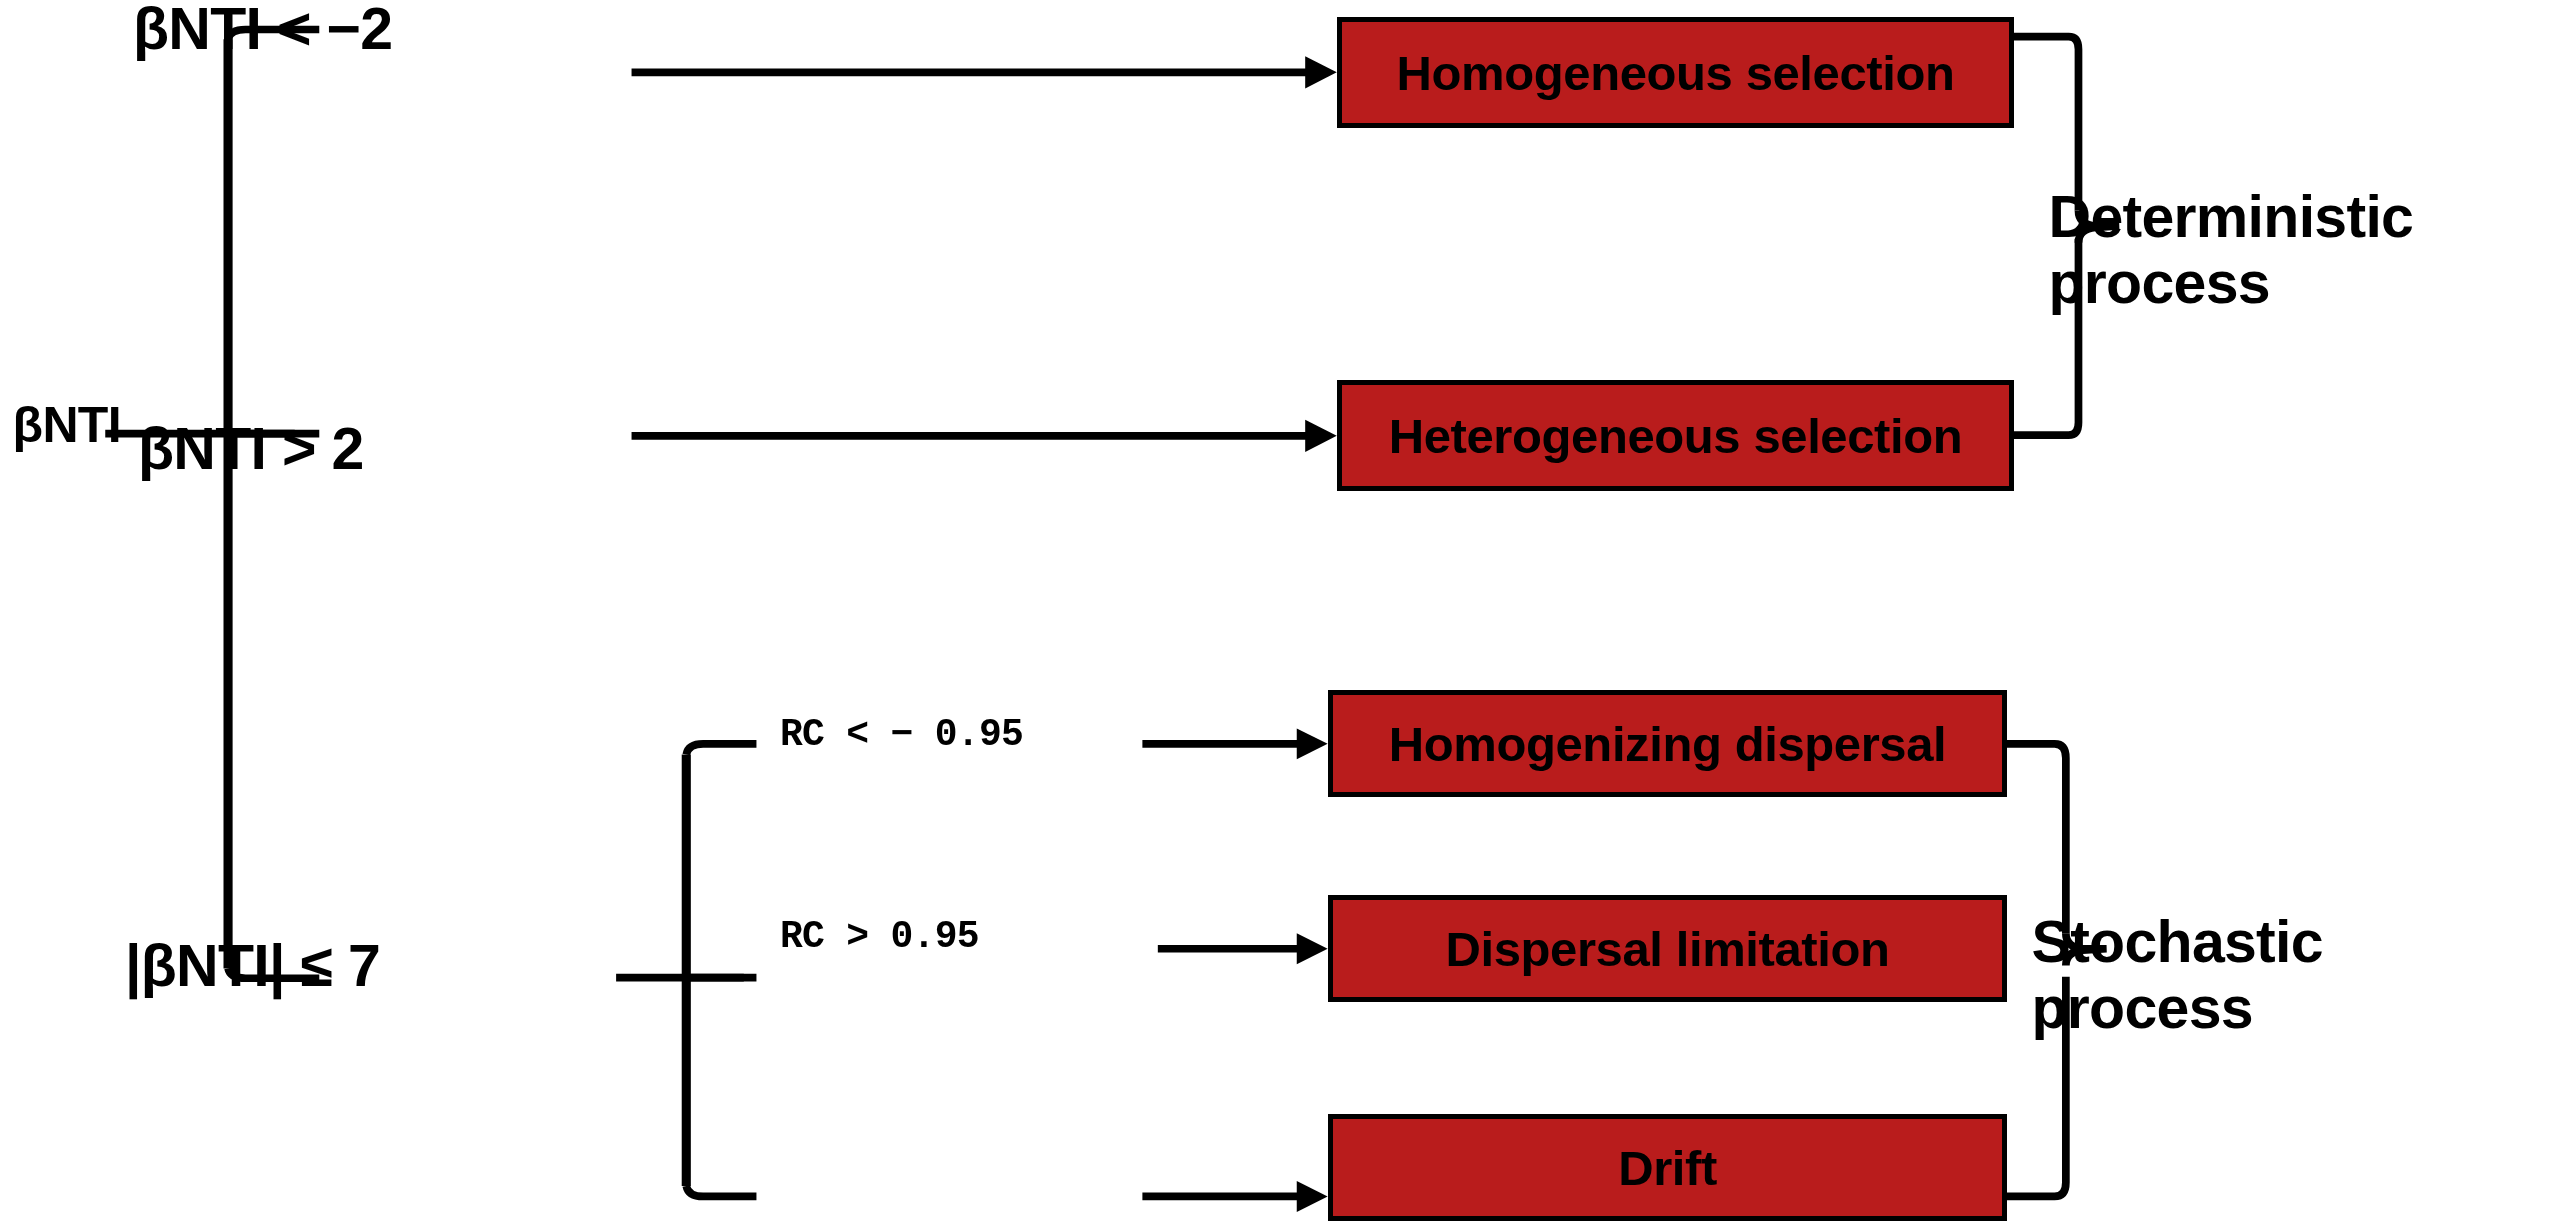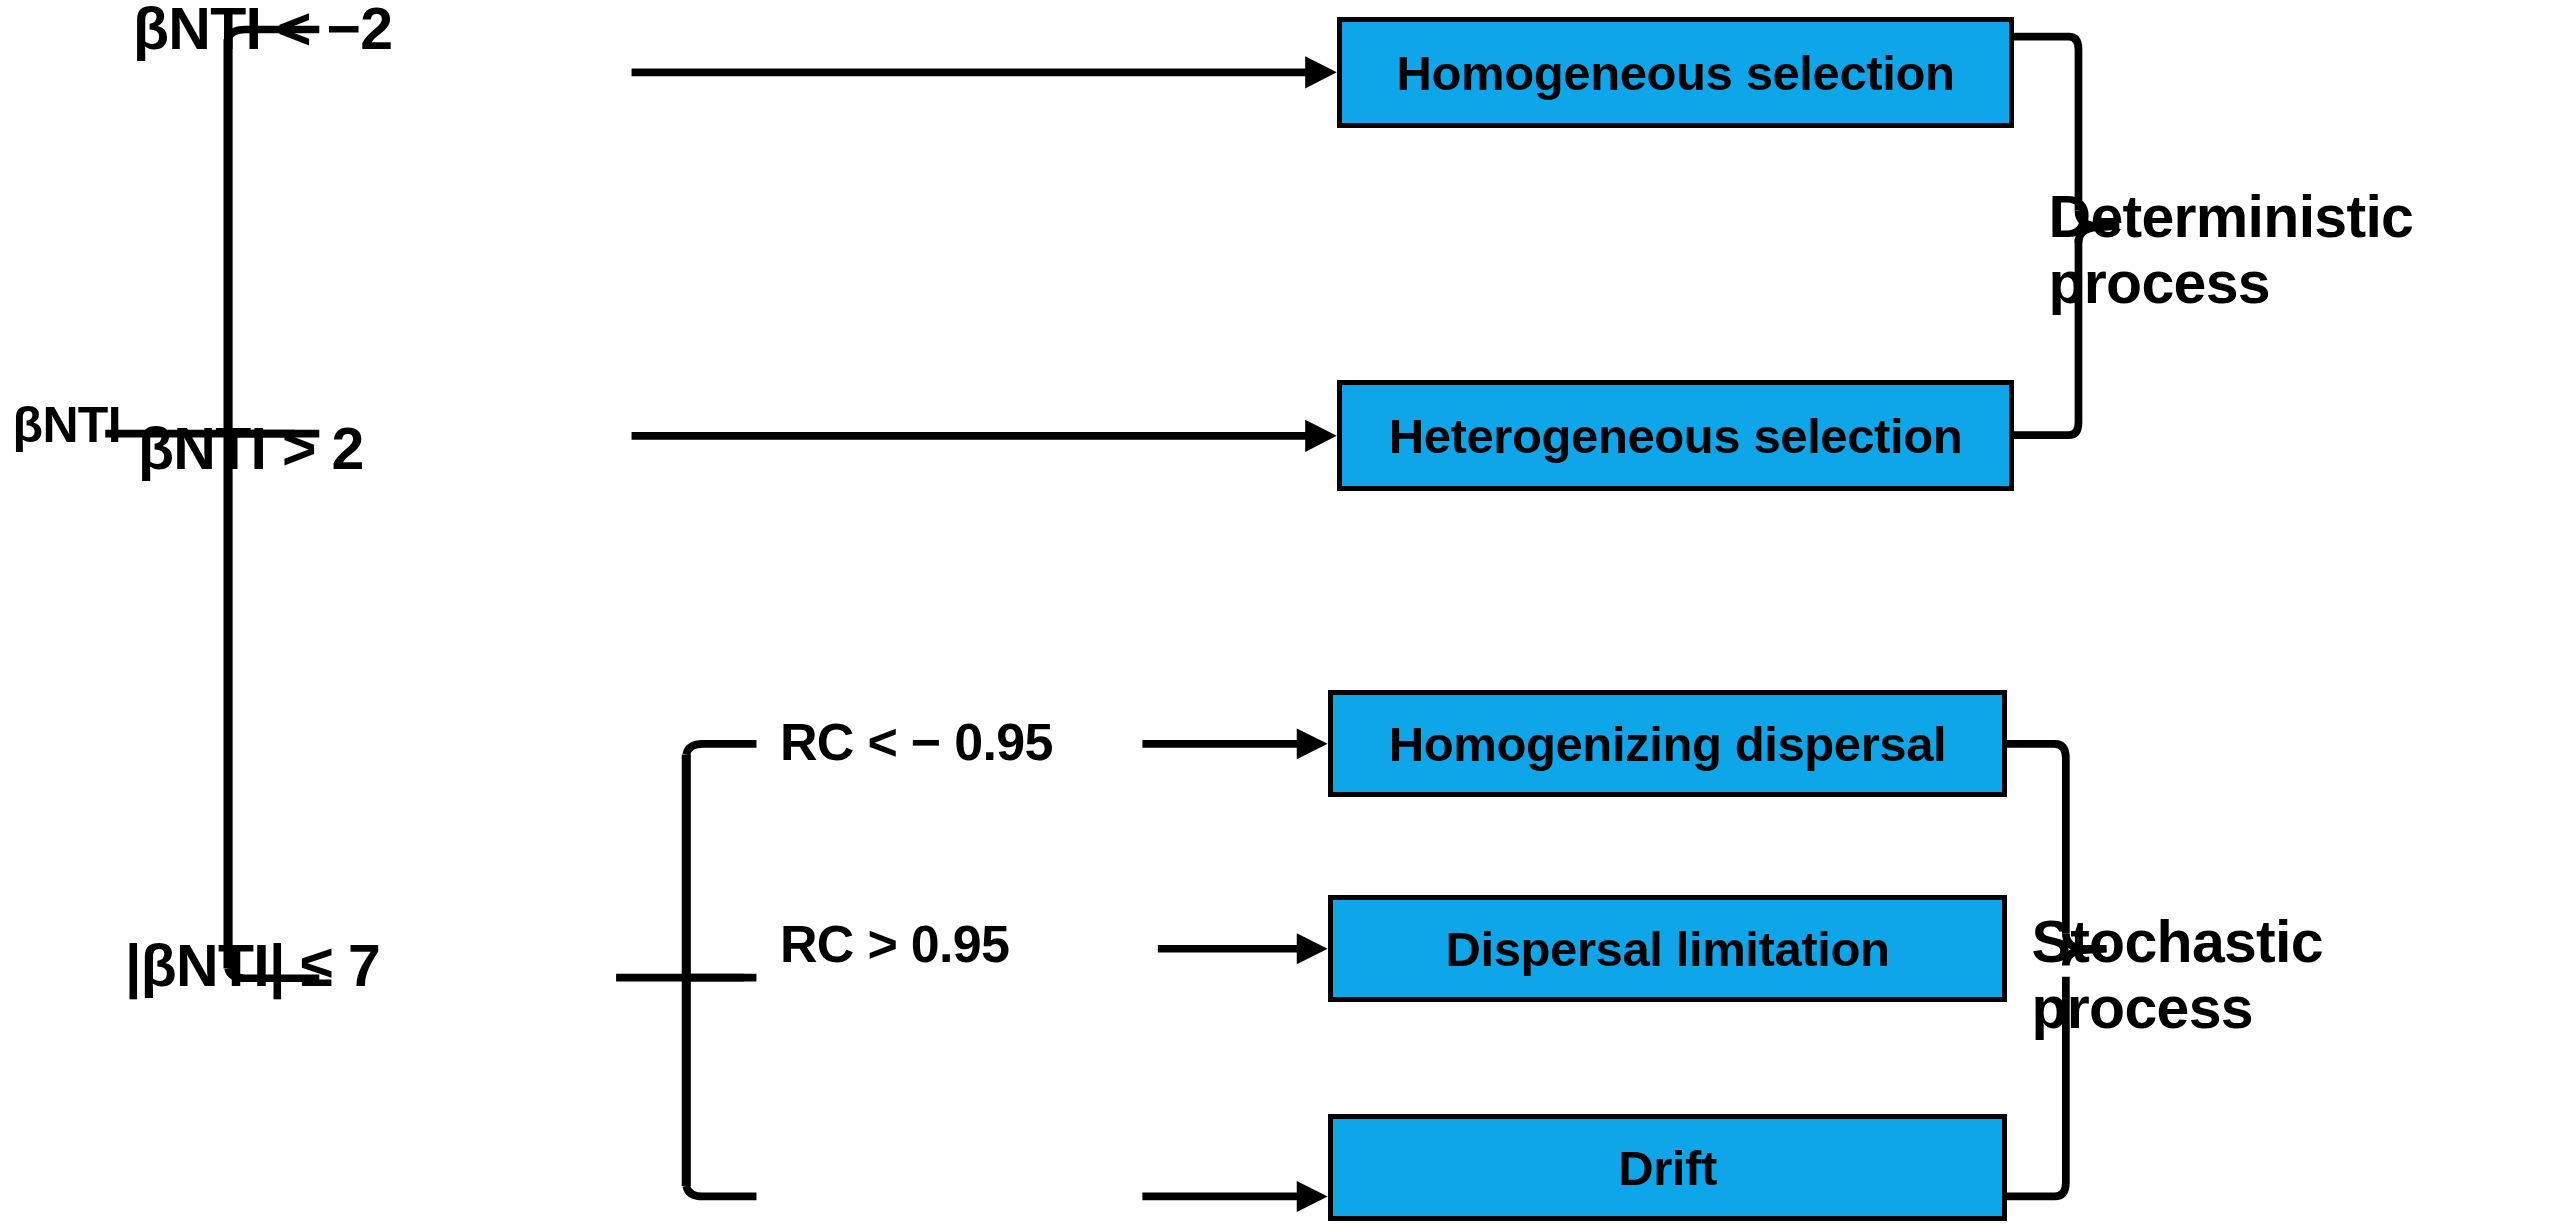--- a/index.html
+++ b/index.html
@@ -14,27 +14,27 @@
   
   .root-label{font-size:50px;left:12.6px;top:400px;letter-spacing:-0.7px;}
 
   
   .cond{font-size:59px;letter-spacing:-0.7px;}
   .cond-1{left:133px;top:0px;}
   .cond-2{left:138px;top:420px;}
   .cond-3{left:125px;top:937px;}
 
   
-  .rc{font-size:52px;letter-spacing:-0.7px;}
+  .rc{font-size:38px;letter-spacing:-0.7px;font-family:Liberation Mono, monospace;}
   .rc-1{left:780px;top:716px;}
   .rc-2{left:780px;top:918px;}
   .rc-3{left:780px;top:1161px;}
 
   
-  .box{position:absolute;border:5.6px solid #000;background:#0ea5e9;
+  .box{position:absolute;border:5.6px solid #000;background:#b91c1c;
        display:flex;align-items:center;justify-content:center;
        font-size:49px;font-weight:bold;color:#000;box-sizing:border-box;
        letter-spacing:-0.4px;}
 
   .box-hs   {left:1337px;top:17px;   width:677px;height:111px;}
   .box-hets {left:1337px;top:380px;  width:677px;height:111px;}
   .box-hd   {left:1328px;top:690px;  width:679px;height:107px;}
   .box-dl   {left:1328px;top:895px; width:679px;height:107px;}
   .box-dr   {left:1328px;top:1114px; width:679px;height:107px;}
 

